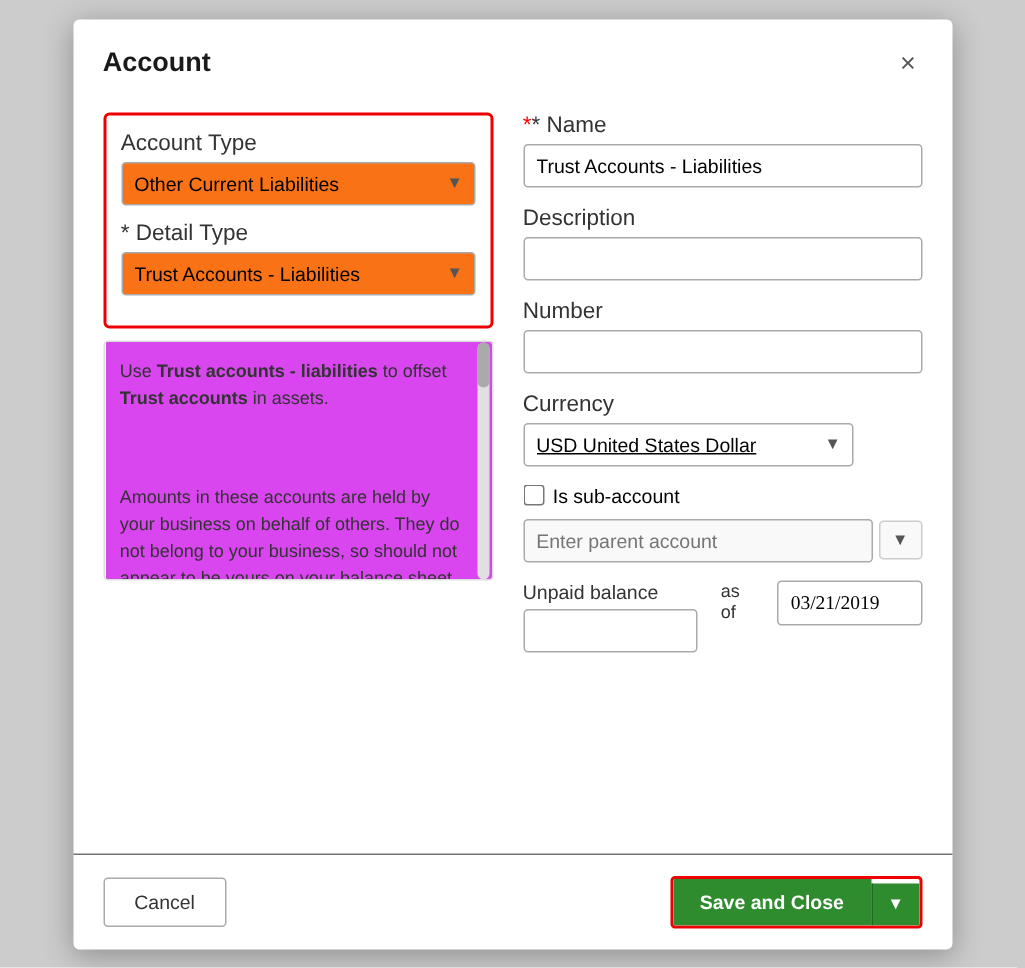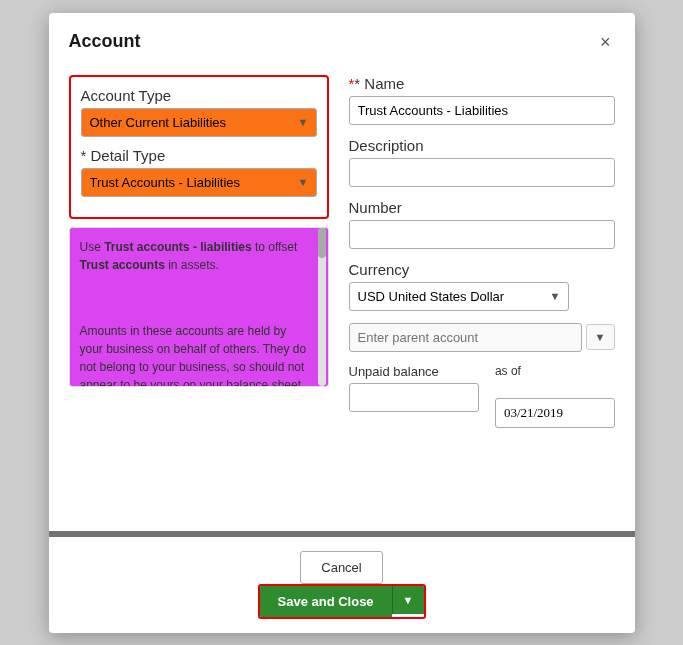--- a/index.html
+++ b/index.html
@@ -186,55 +186,54 @@
     }
     .balance-field input {
       padding: 6px 8px;
       border: 1px solid #aaa;
       border-radius: 3px;
       font-size: 13px;
       width: 120px;
     }
     .asof-field {
       display: flex;
-      flex-direction: column;
+      flex-direction: row;
       gap: 20px;
     }
     .asof-field label {
       font-size: 12px;
       color: #333;
     }
     .asof-field input {
       padding: 6px 8px;
       border: 1px solid #aaa;
       border-radius: 3px;
       font-size: 13px;
       width: 110px;
       font-family: Liberation Serif, serif;
     }
     .modal-footer {
       padding: 14px 20px;
       display: flex;
       align-items: center;
       justify-content: space-between;
-      border-top: 6px solid #737373;
-      flex-direction: column;
+      border-top: 1px solid #737373;
     }
     .cancel-btn {
       padding: 8px 20px;
       border: 1px solid #aaa;
       border-radius: 3px;
       background: #fff;
       font-size: 13px;
       cursor: pointer;
       color: #333;
     }
     .save-close-group {
       display: flex;
-      align-items: flex-start;
+      align-items: flex-end;
       border: 2px solid #e00;
       border-radius: 3px;
       overflow: hidden;
     }
     .save-close-btn {
       padding: 8px 18px;
       background: #2e8b2e;
       color: #fff;
       border: none;
       font-size: 13px;
@@ -334,29 +333,33 @@
       </div>
 
       <div class="field-group">
         <label class="field-label">Number</label>
         <input type="text" value="" style="">
       </div>
 
       <div class="field-group">
         <label class="field-label">Currency</label>
         <div class="currency-select" style="position:relative; display:inline-block; width:220px;">
-          <select style="width:220px; padding:6px 28px 6px 8px; border:1px solid #aaa; border-radius:3px; background:#fff; appearance:none; font-size:13px;">
+          <select style="width:220px; padding:6px 28px 6px 8px; border:1px solid #aaa; border-radius:3px; background:#fff; appearance:none; font-size:13px;text-decoration:underline;">
             <option>USD United States Dollar</option>
             <option>EUR Euro</option>
           </select>
           <span style="position:absolute; right:8px; top:50%; transform:translateY(-50%); pointer-events:none; font-size:11px; color:#555;">▼</span>
         </div>
       </div>
 
       <div class="field-group">
+        <div class="checkbox-group">
+          <input type="checkbox" id="sub-account-cb" style="">
+          <label for="sub-account-cb">Is sub-account</label>
+        </div>
         <div class="parent-account-row">
           <input type="text" class="parent-account-input" placeholder="Enter parent account" disabled="" style="">
           <button class="parent-account-arrow">▼</button>
         </div>
       </div>
 
       <div class="field-group">
         <div class="balance-row">
           <div class="balance-field">
             <label>Unpaid balance</label>

